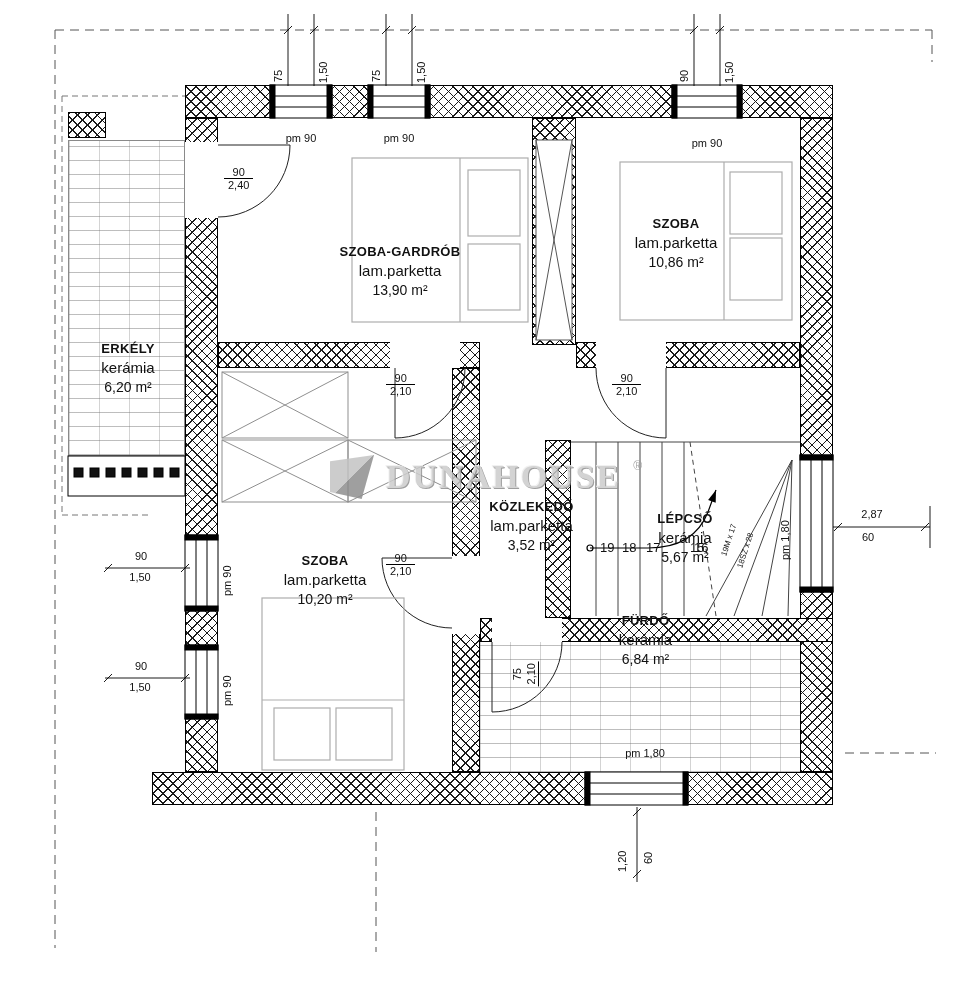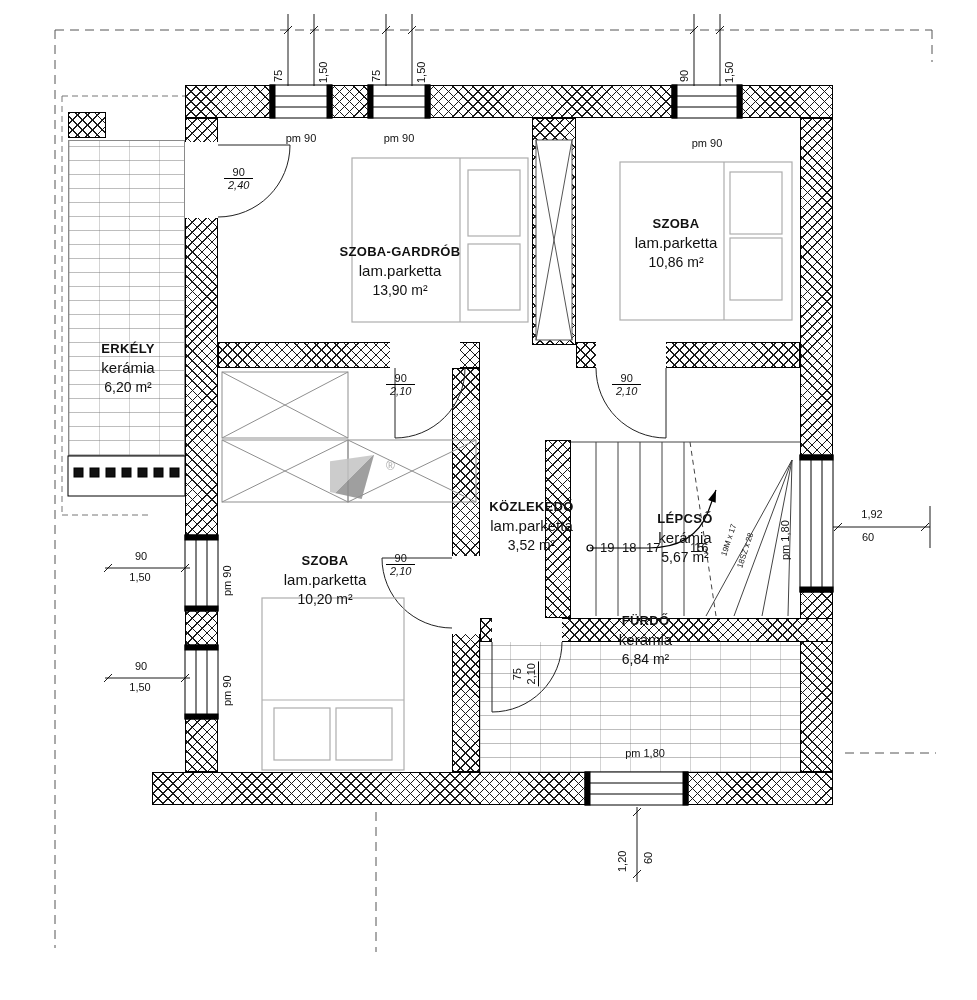--- a/index.html
+++ b/index.html
@@ -19,21 +19,21 @@
               text-align:center;line-height:1.35;}
   .room-label .nm{font-weight:bold;font-size:13px;letter-spacing:.3px;}
   .room-label .mat{font-size:15px;}
   .room-label .ar{font-size:14px;}
   .dim{position:absolute;font-size:11px;white-space:nowrap;}
   .ctr{text-align:center;}
   .vtext{position:absolute;writing-mode:vertical-rl;transform:rotate(180deg);
          font-size:11px;white-space:nowrap;}
   .frac{position:absolute;display:flex;flex-direction:column;align-items:center;font-size:11px;}
   .frac .t{padding:0 4px;}
-  .frac .b{border-top:1px solid #000;padding:0 4px;font-style:italic;}
+  .frac .b{border-top:1px solid #000;padding:0 4px;}
   .vfrac{position:absolute;display:flex;flex-direction:row;align-items:center;font-size:11px;}
   .vfrac span{writing-mode:vertical-rl;transform:rotate(180deg);padding:2px 1px;}
   .vfrac .b{border-left:1px solid #000;}
   .stair-num{position:absolute;font-size:13px;text-align:right;}
   .note-rot{position:absolute;font-size:8px;transform:rotate(-72deg);
             transform-origin:left bottom;white-space:nowrap;}
   .watermark{position:absolute;left:330px;top:455px;display:flex;align-items:center;gap:12px;opacity:.85;}
   .wm-logo{width:44px;height:44px;background:linear-gradient(135deg,#c4c4c4 0 50%,#8f8f8f 50% 100%);
            clip-path:polygon(0 14%,100% 0,72% 100%,0 84%);}
   .wm-text{font-family:"Liberation Serif",serif;font-size:34px;font-weight:bold;color:#cccccc;
@@ -260,21 +260,21 @@
   <div class="vtext" style="left:221px;top:544px;height:52px;">pm 90</div>
   <div class="vtext" style="left:221px;top:654px;height:52px;">pm 90</div>
   <div class="vtext" style="left:779px;top:496px;height:64px;">pm 1,80</div>
   <div class="dim ctr" style="left:610px;top:747px;width:70px;">pm 1,80</div>
 
   <div class="dim ctr" style="left:118px;top:550px;width:46px;">90</div>
   <div class="dim ctr" style="left:115px;top:571px;width:50px;">1,50</div>
   <div class="dim ctr" style="left:118px;top:660px;width:46px;">90</div>
   <div class="dim ctr" style="left:115px;top:681px;width:50px;">1,50</div>
 
-  <div class="dim ctr" style="left:845px;top:508px;width:54px;">1,92</div>
+  <div class="dim ctr" style="left:845px;top:508px;width:54px;">2,87</div>
   <div class="dim ctr" style="left:848px;top:531px;width:40px;">60</div>
 
   <div class="vtext" style="left:616px;top:822px;height:50px;">1,20</div>
   <div class="vtext" style="left:642px;top:832px;height:32px;">60</div>
 
   <div class="frac" style="left:224px;top:166px;">
     <span class="t">90</span>
     <span class="b">2,40</span>
   </div>
   <div class="frac" style="left:386px;top:372px;">
@@ -333,16 +333,17 @@
   <div class="stair-num" style="left:600px;top:540px;">19</div>
   <div class="stair-num" style="left:622px;top:540px;">18</div>
   <div class="stair-num" style="left:646px;top:540px;">17</div>
   <div class="stair-num" style="left:668px;top:540px;margin-left:26px;">16</div>
   <div class="stair-num" style="left:690px;top:540px;">15</div>
   <div class="note-rot" style="left:728px;top:548px;">19M x 17</div>
   <div class="note-rot" style="left:744px;top:560px;">18SZ x 28</div>
 
   <div class="watermark">
     <div class="wm-logo"></div>
+    <span class="wm-text">DUNAHOUSE</span>
     <span class="wm-reg">®</span>
   </div>
 
 </div>
 
 </body></html>

